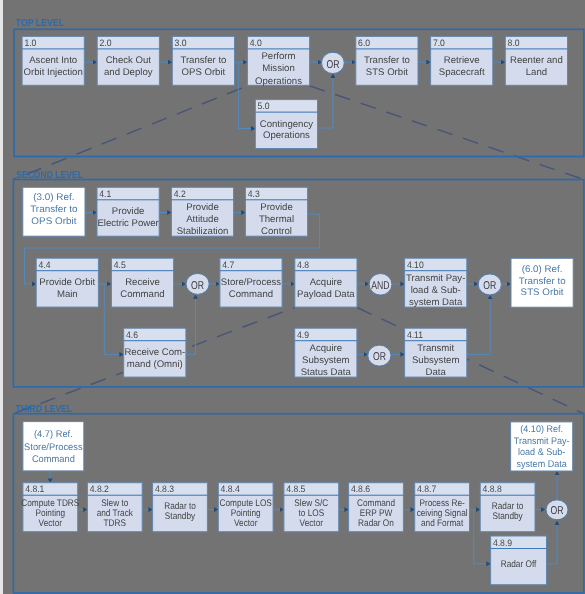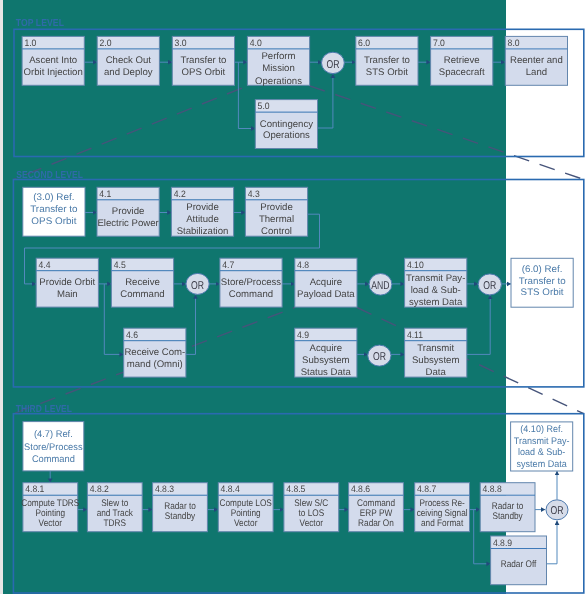--- a/index.html
+++ b/index.html
@@ -1,18 +1,18 @@
 <!DOCTYPE html>
 <html><head>
 <meta charset="utf-8">
 <title>Functional Flow Block Diagram</title>
 <style>
   html,body{margin:0;padding:0;background:#ffffff;}
   body{width:585px;height:594px;font-family:"Liberation Sans",sans-serif;overflow:hidden;-webkit-font-smoothing:antialiased;text-rendering:geometricPrecision;}
-  #stage{position:relative;width:506px;height:594px;background:#0f766e;}
+  #stage{position:relative;width:585px;height:594px;background:#737373;}
   #svgroot{position:absolute;left:0;top:0;transform:translateZ(0);}
   .sectbox{fill:none;stroke:#2a6ab0;stroke-width:1.6;}
   .blkborder{fill:none;stroke:#6386ad;stroke-width:1;}
   .hdrfill{fill:#d8dfee;}
   .bodyfill{fill:#d3dbec;}
   .reffill{fill:#ffffff;}
   .divline{stroke:#3f7ab9;stroke-width:1;}
   .conn{stroke:#5389bd;stroke-width:1;fill:none;}
   .dash{stroke:#46547a;stroke-width:1.4;fill:none;stroke-dasharray:16 11;}
   .seclabel{fill:#2f6aa8;font-size:10.2px;font-weight:bold;font-family:"Liberation Sans",sans-serif;letter-spacing:0.1px;}

